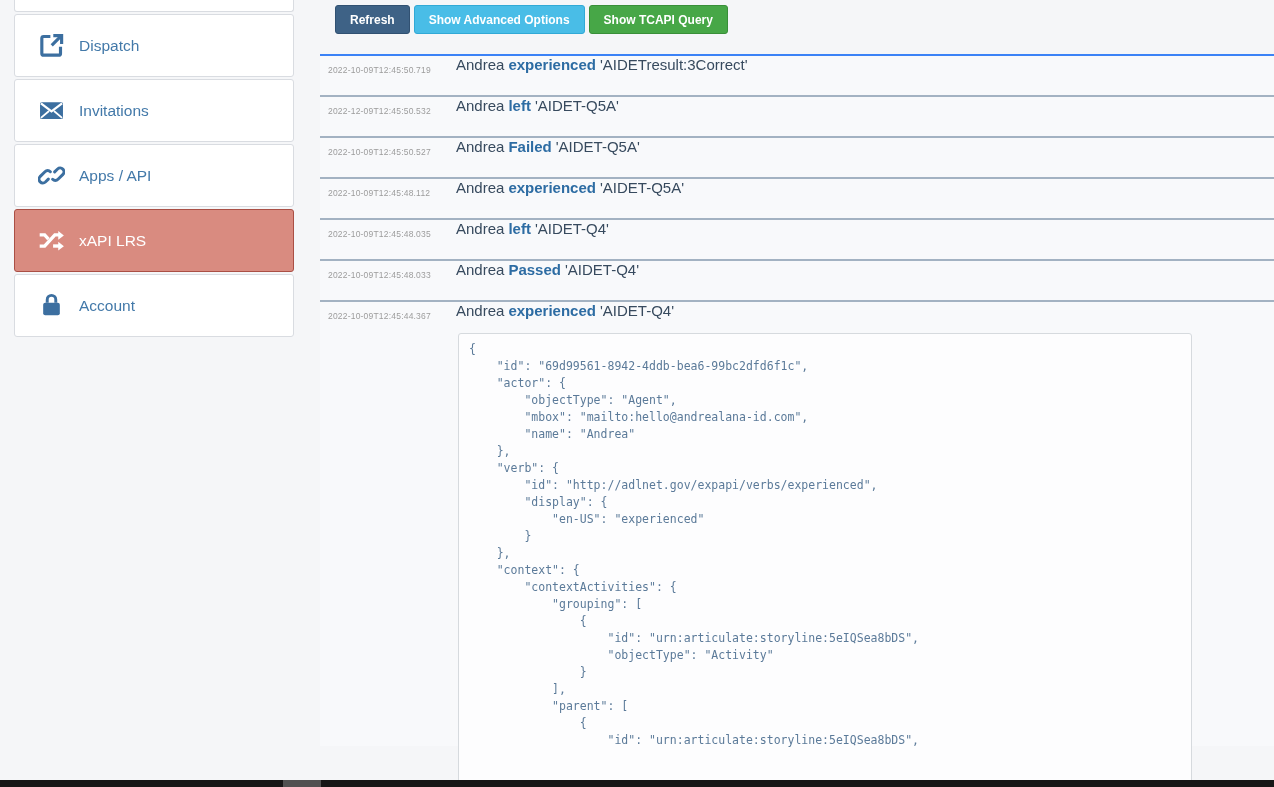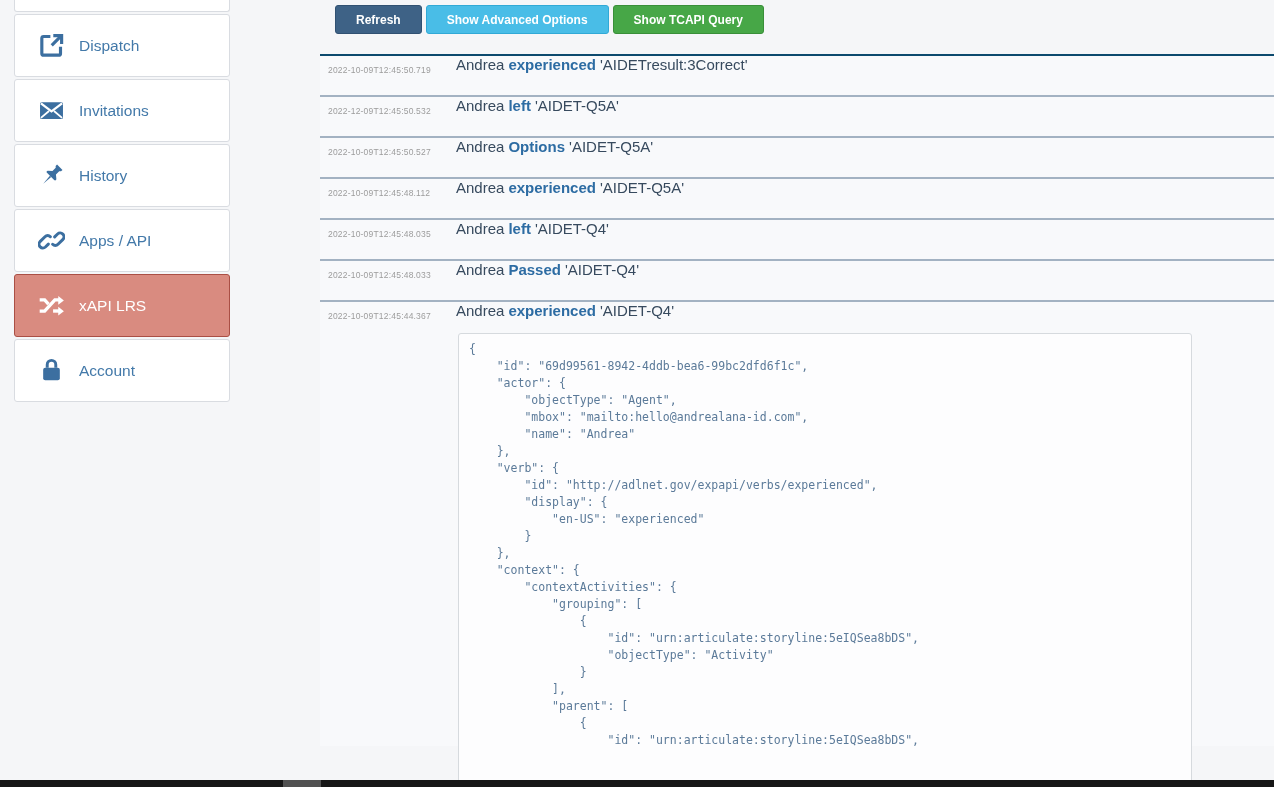--- a/index.html
+++ b/index.html
@@ -1,44 +1,44 @@
 <!DOCTYPE html>
 <html><head>
 <meta charset="utf-8">
 <style>
   * { margin:0; padding:0; box-sizing:border-box; }
   html,body { width:1274px; height:787px; overflow:hidden; }
   body { font-family:"Liberation Sans", sans-serif; background:#f5f6f8; position:relative; }
   .screen { position:absolute; inset:0; }
 
   
-  .sidebar { position:absolute; left:14px; top:0; width:216px; }
+  .sidebar { position:absolute; left:14px; top:0; width:280px; }
   .side-card { position:relative; background:#ffffff; border:1px solid #d9dce1; border-radius:3px;
                height:63px; margin-bottom:2px; display:flex; align-items:center; cursor:pointer; }
   .side-card.partial { height:12px; border-top:none; border-radius:0 0 3px 3px; margin-bottom:2px; }
   .side-card .icn { width:27px; height:27px; margin-left:23px; color:#3c6fa0; flex:0 0 auto; }
   .side-card .icn svg { width:100%; height:100%; display:block; }
   .side-card .lbl { margin-left:14px; font-size:15.5px; color:#4379a9; }
   .side-card.active { background:#d98b80; border:1px solid #aa4f45; }
   .side-card.active .icn { color:#ffffff; }
   .side-card.active .lbl { color:#ffffff; }
   .env-flap { stroke:#ffffff; }
 
   
   .toolbar { position:absolute; left:335px; top:5px; display:flex; gap:4px; }
-  .btn { height:29px; padding:0 20px; border-radius:3px; color:#fff; font-size:12px; font-weight:bold;
+  .btn { height:29px; padding:0 14px; border-radius:3px; color:#fff; font-size:12px; font-weight:bold;
          display:flex; align-items:center; cursor:pointer; white-space:nowrap; }
   .btn-refresh  { background:#3e6286; border:1px solid #315172; }
   .btn-advanced { background:#49bde7; border:1px solid #31a9d6; }
   .btn-tcapi    { background:#47a747; border:1px solid #398f39; }
 
   
   .rows { position:absolute; left:320px; right:0; top:54px; }
   .stmt-row { position:relative; height:41px; background:#f8f9fb; border-top:2px solid #a3b2c2; }
-  .stmt-row.first { border-top:2px solid #0c4a6e; }
+  .stmt-row.first { border-top:2px solid #3b82f6; }
   .stmt-row.expanded { height:446px;text-decoration:underline; }
   .ts   { position:absolute; left:8px; top:9px; font-size:8.5px; letter-spacing:0.2px; color:#9c9c9c; }
   .stmt { position:absolute; left:136px; top:0; font-size:15px; color:#374a5e; }
   .stmt .verb { color:#2d6ca3; font-weight:bold; margin:0 4px; }
 
   
   .json-box { position:absolute; left:138px; top:31px; width:734px; height:600px;
               background:#fdfdfe; border:1px solid #d6dade; border-radius:3px;
               padding:7px 10px; font-family:"DejaVu Sans Mono", monospace;
               font-size:11.5px; line-height:17px; color:#5b7a99; white-space:pre; overflow:hidden; }
@@ -70,31 +70,20 @@
       <span class="icn">
         <svg viewBox="0 0 24 24">
             <rect x="1.8" y="4.6" width="20.4" height="15" rx="1.4" fill="currentColor"></rect>
             <path class="env-flap" d="M2.6 5.6l9.4 7.2 9.4-7.2" fill="none" stroke-width="2"></path>
             <path class="env-flap" d="M2.6 18.6l7.2-6.2M21.4 18.6l-7.2-6.2" fill="none" stroke-width="1.6"></path>
           </svg>
       </span>
       <span class="lbl">Invitations</span>
     </div>
 
-    <div class="side-card">
-      <span class="icn">
-        <svg viewBox="0 0 24 24">
-            <g transform="rotate(45 12 12)" fill="currentColor">
-              <path d="M8.6 1.6h6.8v1.8l-1.2 1.1v4.1l3.1 2.6c.8.7.3 2-.8 2H7.5c-1.1 0-1.6-1.3-.8-2l3.1-2.6V4.5L8.6 3.4z"></path>
-              <path d="M11.2 13.2h1.6l-.8 9.2z"></path>
-            </g>
-          </svg>
-      </span>
-      <span class="lbl">History</span>
-    </div>
 
     <div class="side-card">
       <span class="icn">
         <svg viewBox="0 0 24 24">
             <g fill="none" stroke="currentColor" stroke-width="2.6" stroke-linecap="round">
               <path d="M9.2 15.2l-2.6 2.6a3.4 3.4 0 0 1-4.8-4.8l4.4-4.4a3.4 3.4 0 0 1 4.8 0"></path>
               <path d="M14.8 8.8l2.6-2.6a3.4 3.4 0 0 1 4.8 4.8l-4.4 4.4a3.4 3.4 0 0 1-4.8 0"></path>
             </g>
           </svg>
       </span>
@@ -140,21 +129,21 @@
       <span class="stmt"><span>Andrea</span><span class="verb">experienced</span><span>'AIDETresult:3Correct'</span></span>
     </div>
 
     <div class="stmt-row">
       <span class="ts">2022-12-09T12:45:50.532</span>
       <span class="stmt"><span>Andrea</span><span class="verb">left</span><span>'AIDET-Q5A'</span></span>
     </div>
 
     <div class="stmt-row">
       <span class="ts">2022-10-09T12:45:50.527</span>
-      <span class="stmt"><span>Andrea</span><span class="verb">Options</span><span>'AIDET-Q5A'</span></span>
+      <span class="stmt"><span>Andrea</span><span class="verb">Failed</span><span>'AIDET-Q5A'</span></span>
     </div>
 
     <div class="stmt-row">
       <span class="ts">2022-10-09T12:45:48.112</span>
       <span class="stmt"><span>Andrea</span><span class="verb">experienced</span><span>'AIDET-Q5A'</span></span>
     </div>
 
     <div class="stmt-row">
       <span class="ts">2022-10-09T12:45:48.035</span>
       <span class="stmt"><span>Andrea</span><span class="verb">left</span><span>'AIDET-Q4'</span></span>

